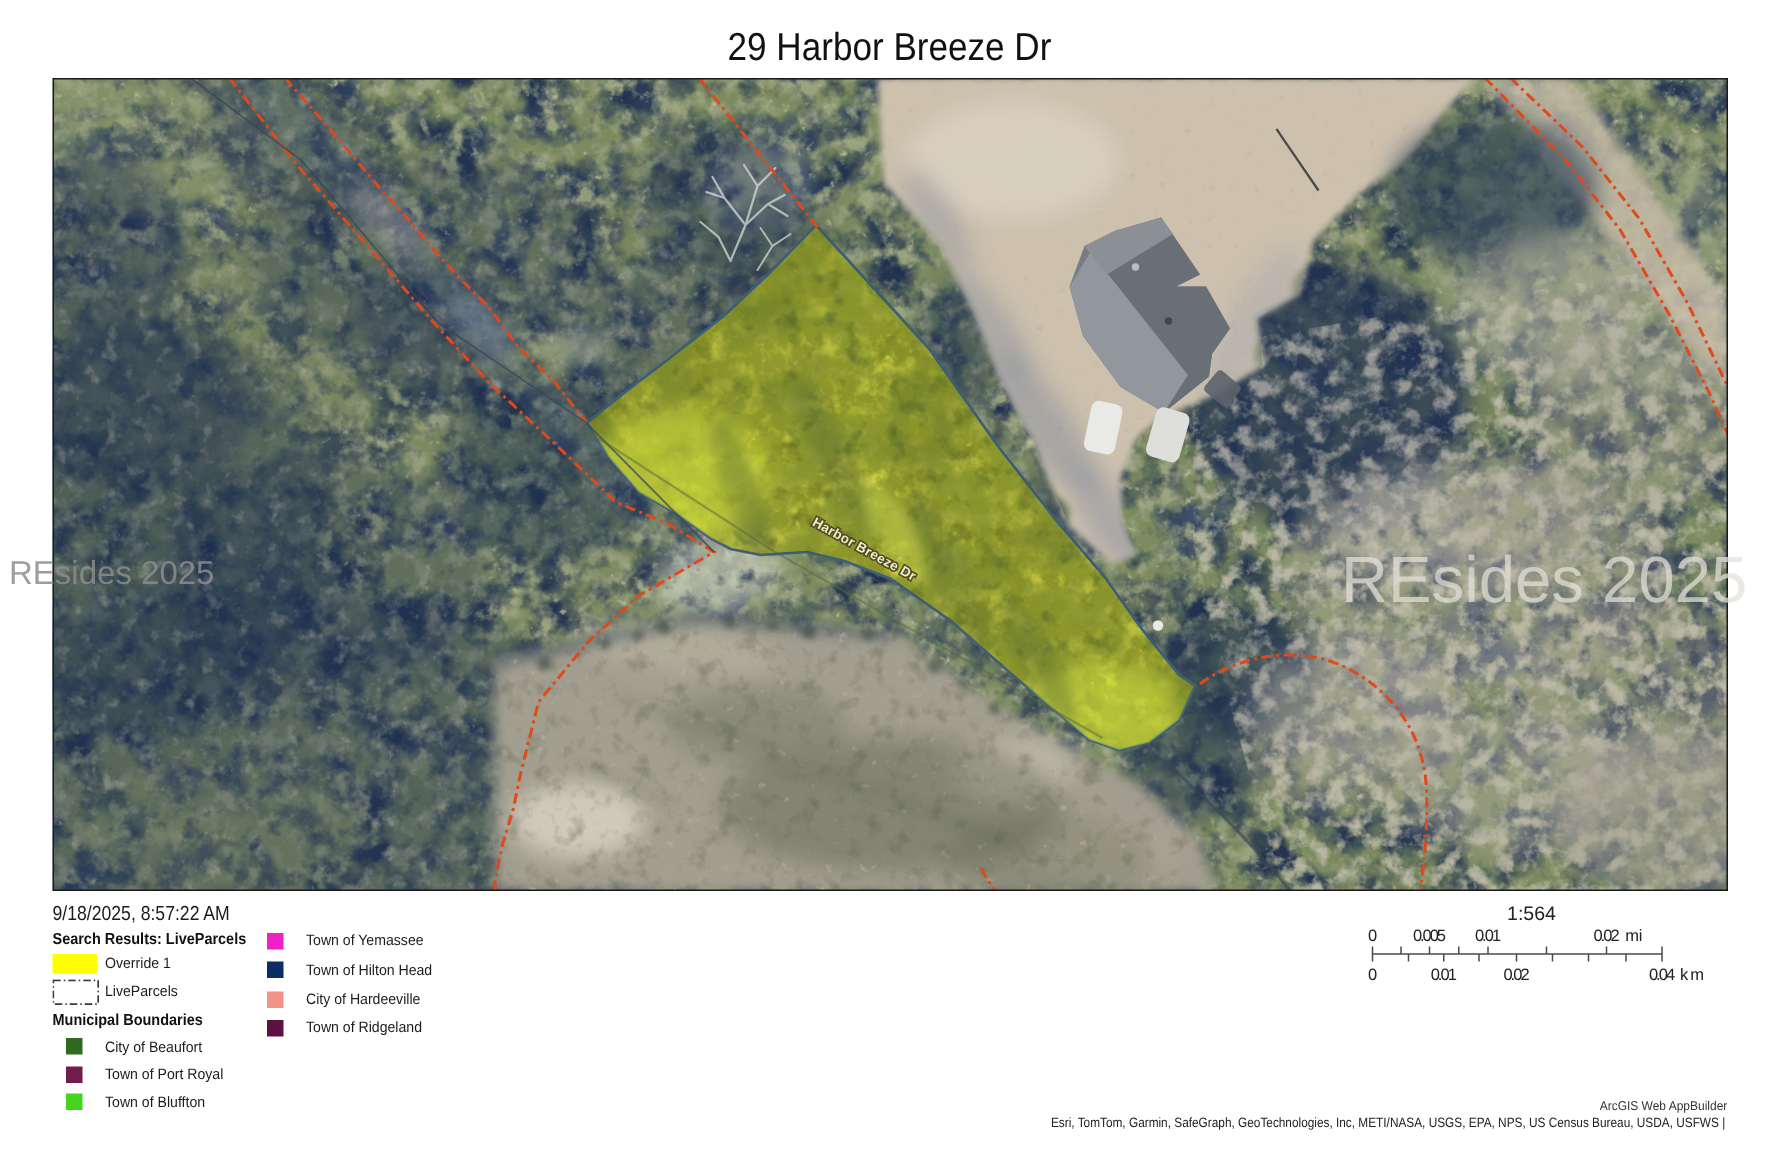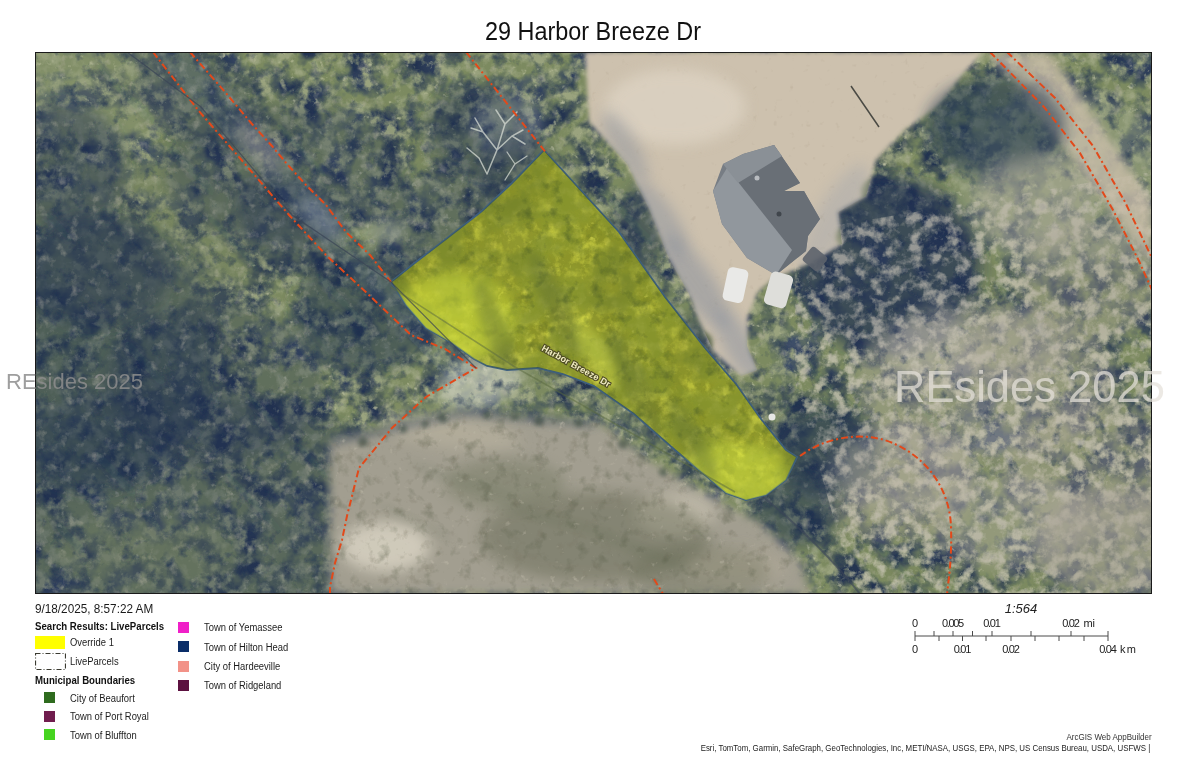--- a/index.html
+++ b/index.html
@@ -301,21 +301,21 @@
 <div class="abs lg" style="left:70px;top:729.5px;">Town of Bluffton</div>
 <div class="sw" style="left:178px;top:621.5px;background:#f01fc8;"></div>
 <div class="abs lg" style="left:204px;top:622px;">Town of Yemassee</div>
 <div class="sw" style="left:178px;top:641px;background:#0a2d68;"></div>
 <div class="abs lg" style="left:204px;top:641.5px;">Town of Hilton Head</div>
 <div class="sw" style="left:178px;top:660.5px;background:#f29288;"></div>
 <div class="abs lg" style="left:204px;top:661px;">City of Hardeeville</div>
 <div class="sw" style="left:178px;top:679.5px;background:#5c1140;"></div>
 <div class="abs lg" style="left:204px;top:680px;">Town of Ridgeland</div>
 
-<div class="abs" style="left:956px;top:601px;width:130px;text-align:center;font-size:13px;color:#222;font-style:italic;">1:564</div>
+<div class="abs" style="left:956px;top:601px;width:130px;text-align:center;font-size:13px;color:#222;">1:564</div>
 <svg class="abs" style="left:905px;top:615px;" width="281" height="45">
   <g font-family="Liberation Sans, sans-serif" font-size="11" fill="#222" lengthAdjust="spacingAndGlyphs">
     <text x="10" y="12" text-anchor="middle" textLength="5.5">0</text>
     <text x="48" y="12" text-anchor="middle" textLength="22">0.005</text>
     <text x="87" y="12" text-anchor="middle" textLength="17.5">0.01</text>
     <text x="166" y="12" text-anchor="middle" textLength="17.5">0.02</text>
     <text x="178.5" y="12" textLength="11.5">mi</text>
     <text x="10" y="38" text-anchor="middle" textLength="5.5">0</text>
     <text x="57.5" y="38" text-anchor="middle" textLength="17.5">0.01</text>
     <text x="106" y="38" text-anchor="middle" textLength="17.5">0.02</text>

